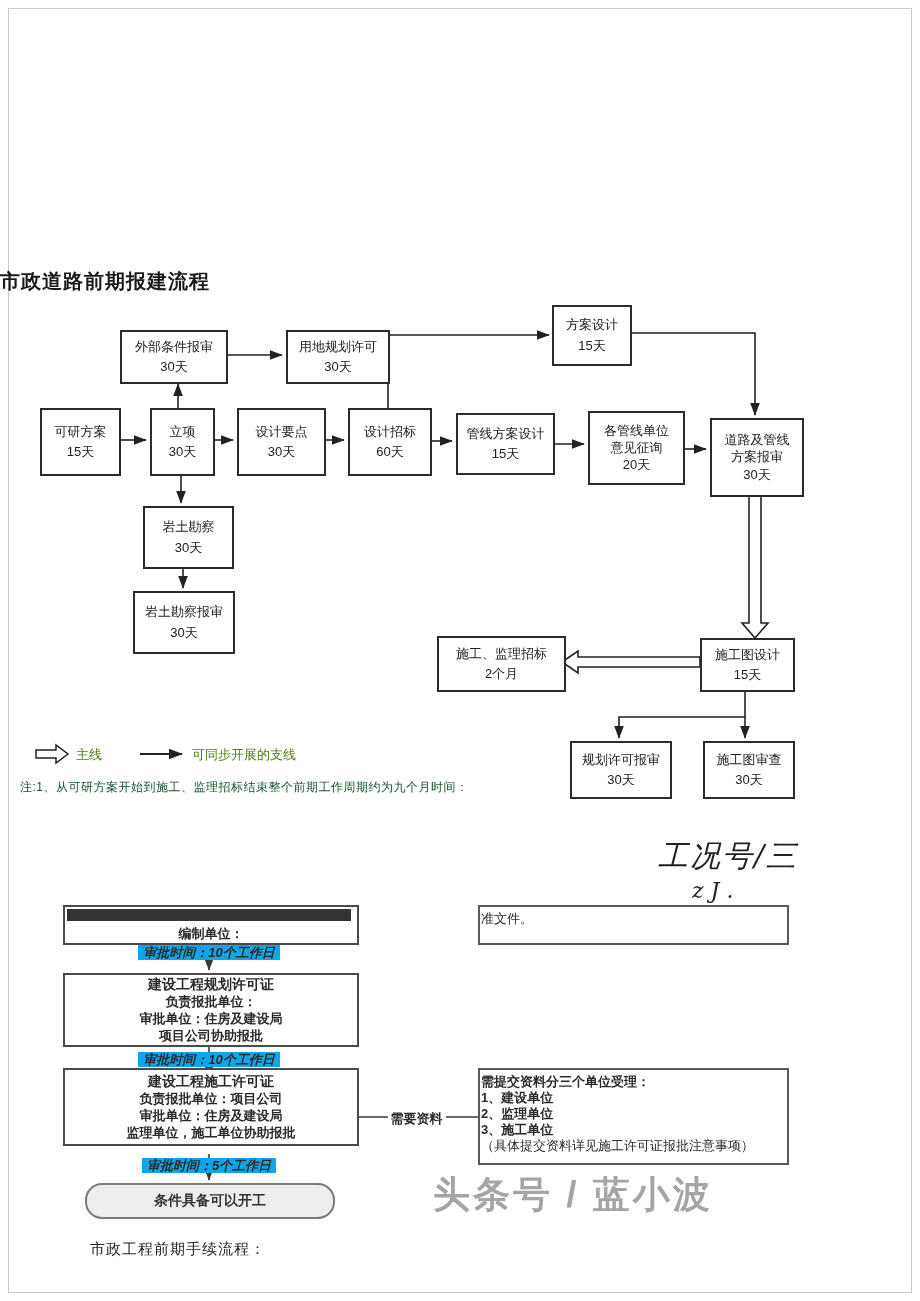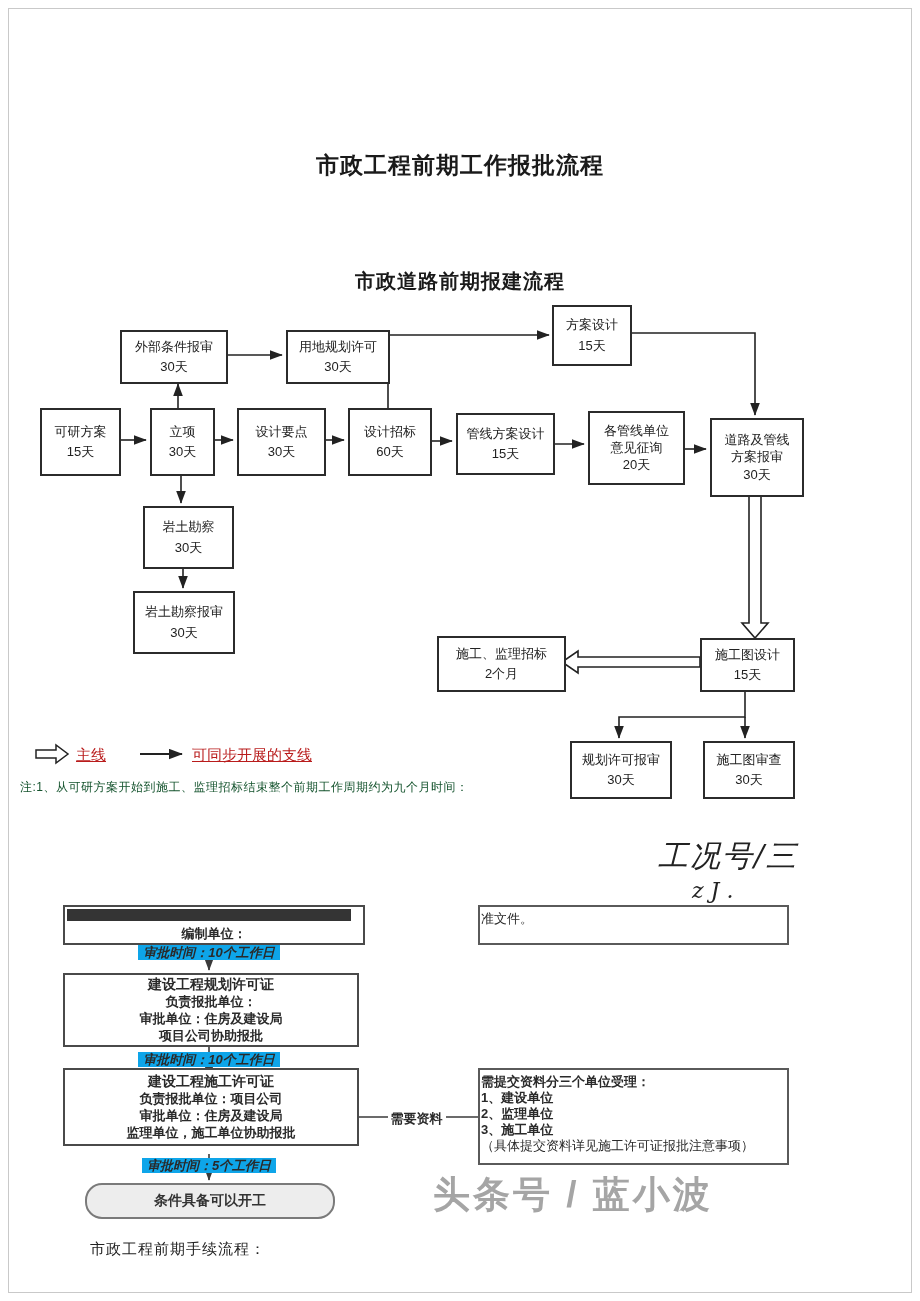--- a/index.html
+++ b/index.html
@@ -1,56 +1,55 @@
 <!DOCTYPE html>
 <html><head>
 <meta charset="utf-8">
 <style>
   html,body{margin:0;padding:0;background:#e8e8e8;}
   .page{position:relative;width:920px;height:1301px;background:#ffffff;margin:0 auto;
         font-family:"Liberation Sans","DejaVu Sans",sans-serif;color:#1a1a1a;overflow:hidden;}
   .page-border{position:absolute;left:8px;top:8px;right:8px;bottom:8px;border:1px solid #c9c9c9;pointer-events:none;}
   .title{position:absolute;left:0;top:150px;width:100%;text-align:center;font-size:23px;font-weight:bold;letter-spacing:1px;}
-  .subtitle{position:absolute;left:0;top:268px;width:100%;text-align:center;font-size:20px;font-weight:bold;letter-spacing:1px;}
+  .subtitle{position:absolute;left:0;top:268px;width:100%;font-size:20px;font-weight:bold;letter-spacing:1px;}
   .chart{position:absolute;left:0;width:920px;}
   #chart1{top:295px;height:505px;}
   #chart2{top:900px;height:340px;}
   svg.arrows{position:absolute;left:0;top:0;}
   .node{position:absolute;border:2px solid #2b2b2b;background:#fff;display:flex;flex-direction:column;
         align-items:center;justify-content:center;gap:6px;font-size:13px;color:#222;text-align:center;line-height:1.1;}
   .node.three{gap:3px;}
-  .lg-text{position:absolute;font-size:15px;color:#b91c1c;text-decoration:underline;}
+  .lg-text{position:absolute;font-size:13px;color:#4d7c0f;}
   .note{position:absolute;font-size:12px;color:#14532d;letter-spacing:0.5px;}
   .hand{position:absolute;color:#222;font-style:italic;font-family:"DejaVu Serif",serif;}
   .hw1{left:658px;top:836px;font-size:30px;letter-spacing:2px;}
   .hw2{left:692px;top:878px;font-size:22px;}
   .pbox{position:absolute;border:2px solid #4a4a4a;background:#fff;display:flex;flex-direction:column;
         align-items:center;justify-content:center;font-size:13px;color:#2a2a2a;line-height:17px;font-weight:bold;text-align:center;}
   .pbox .ptitle{font-size:14px;}
   .strip{position:absolute;left:66px;top:8px;width:286px;height:12px;background:#343434;}
-  .topbox{position:absolute;left:63px;top:5px;width:292px;height:36px;border:2px solid #4a4a4a;background:#fff;padding-left:6px;}
+  .topbox{position:absolute;left:63px;top:5px;width:292px;height:36px;border:2px solid #4a4a4a;background:#fff;}
   .topbox .lbl{position:absolute;left:0;top:18px;width:100%;text-align:center;font-size:13px;font-weight:bold;color:#2a2a2a;}
   .timelabel{position:absolute;left:63px;width:292px;text-align:center;font-size:13px;font-weight:bold;color:#2a2a2a;}
   .timelabel span{background:#0ea5e9;padding:0 5px;font-style:italic;}
   .oval{position:absolute;left:85px;top:283px;width:246px;height:32px;border:2px solid #7a7a7a;border-radius:17px;
         background:#ededed;display:flex;align-items:center;justify-content:center;font-size:14px;font-weight:bold;color:#333;}
   .sidebox{position:absolute;border:2px solid #5a5a5a;background:#fff;font-size:13px;color:#2a2a2a;line-height:16px;padding:4px 1px;box-sizing:border-box;}
   .sidebox .b{font-weight:bold;}
   .needlabel{position:absolute;left:355px;top:210px;width:123px;text-align:center;font-size:13px;font-weight:bold;color:#2a2a2a;}
   .needlabel span{background:#fff;padding:0 3px;}
   .watermark{position:absolute;left:433px;top:270px;font-size:37px;font-weight:bold;color:#8f8f8f;letter-spacing:3px;opacity:0.8;}
   .footer-line{position:absolute;left:90px;top:1240px;font-size:15px;color:#222;letter-spacing:1px;}
 </style>
 </head>
 <body>
 
 <div class="page">
   <div class="page-border"></div>
 
-  <div class="title">市政工程前期工作报批流程</div>
   <div class="subtitle">市政道路前期报建流程</div>
 
   <div class="chart" id="chart1">
     <svg class="arrows" width="920" height="505">
       <defs>
         <marker id="ah1" markerWidth="9" markerHeight="8" refX="7.5" refY="3" orient="auto">
           <path d="M0,0 L8,3 L0,6 Z" fill="#222"></path>
         </marker>
       </defs>
 

